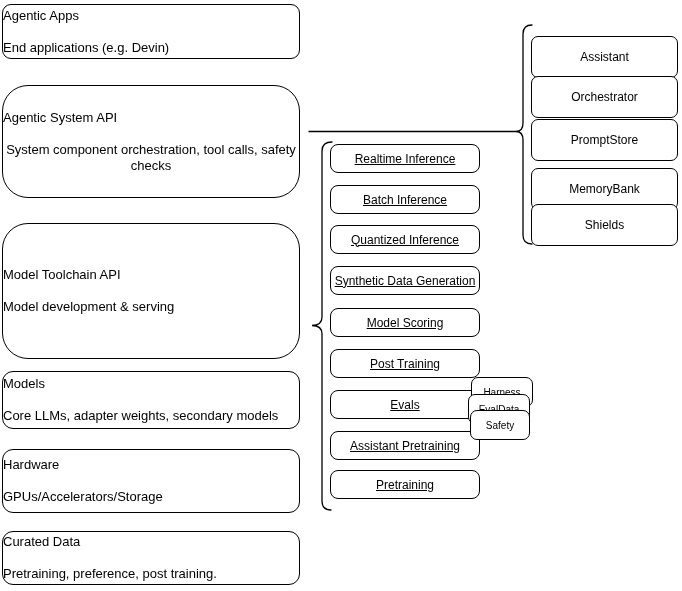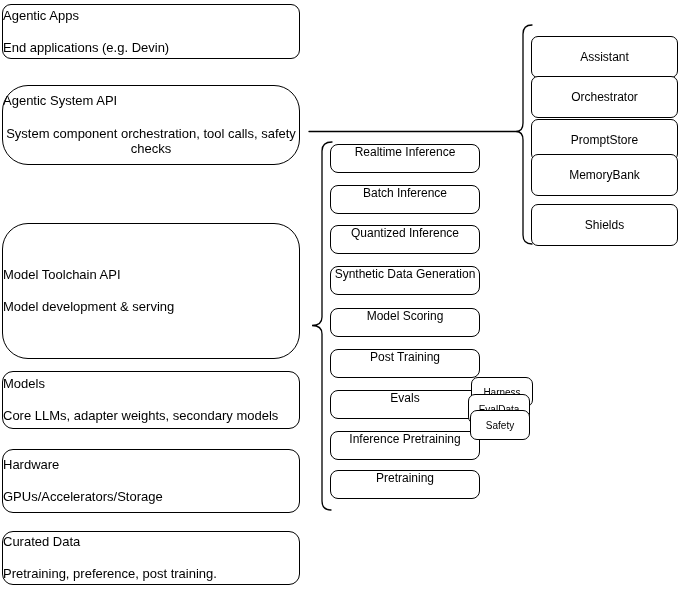--- a/index.html
+++ b/index.html
@@ -41,23 +41,25 @@
   .sbox {
     position: absolute;
     left: 330px;
     width: 150px;
     height: 29px;
     background: #ffffff;
     border: 1.3px solid #000000;
     border-radius: 8px;
     box-sizing: border-box;
     display: flex;
+    align-items: center;
     justify-content: center;
     font-size: 12px;
     text-align: center;
+    text-decoration: underline;
   }
   .cbox {
     position: absolute;
     left: 531px;
     width: 147px;
     height: 42px;
     background: #ffffff;
     border: 1.3px solid #000000;
     border-radius: 7px;
     box-sizing: border-box;
@@ -89,21 +91,21 @@
   <svg class="connectors" viewBox="0 0 682 591">
     <line x1="309" y1="131.5" x2="516" y2="131.5"></line>
     <path d="M 532,25 Q 523,25 523,34 L 523,123 Q 523,131.5 516,131.5 Q 523,131.5 523,140 L 523,235 Q 523,244 532,244"></path>
     <path d="M 332,142 Q 322,142 322,151 L 322,317 Q 322,325.5 312,325.5 Q 322,325.5 322,334 L 322,501 Q 322,510 331,510"></path>
   </svg>
 
   <div class="lbox" style="top:4px;height:55px;border-radius:9px">
     <div class="title">Agentic Apps</div>
     <div class="subtitle">End applications (e.g. Devin)</div>
   </div>
-  <div class="lbox" style="top:85px;height:80px;border-radius:26px">
+  <div class="lbox" style="top:85px;height:113px;border-radius:26px">
     <div class="title">Agentic System API</div>
     <div class="subtitle">System component orchestration, tool calls, safety checks</div>
   </div>
   <div class="lbox" style="top:223px;height:136px;border-radius:26px">
     <div class="title">Model Toolchain API</div>
     <div class="subtitle">Model development &amp; serving</div>
   </div>
   <div class="lbox" style="top:371px;height:58px;border-radius:11px">
     <div class="title">Models</div>
     <div class="subtitle">Core LLMs, adapter weights, secondary models</div>
@@ -132,21 +134,21 @@
   <div class="sbox" style="top:308px">
     <span>Model Scoring</span>
   </div>
   <div class="sbox" style="top:349px">
     <span>Post Training</span>
   </div>
   <div class="sbox" style="top:390px">
     <span>Evals</span>
   </div>
   <div class="sbox" style="top:431px">
-    <span>Inference Pretraining</span>
+    <span>Assistant Pretraining</span>
   </div>
   <div class="sbox" style="top:470px">
     <span>Pretraining</span>
   </div>
 
   <div class="pill" style="left:471px;top:377px;width:62px">
     <span>Harness</span>
   </div>
   <div class="pill" style="left:468px;top:394px;width:62px">
     <span>EvalData</span>
@@ -157,20 +159,20 @@
 
   <div class="cbox" style="top:36px">
     <span>Assistant</span>
   </div>
   <div class="cbox" style="top:76px">
     <span>Orchestrator</span>
   </div>
   <div class="cbox" style="top:119px">
     <span>PromptStore</span>
   </div>
-  <div class="cbox" style="top:154px">
+  <div class="cbox" style="top:168px">
     <span>MemoryBank</span>
   </div>
   <div class="cbox" style="top:204px">
     <span>Shields</span>
   </div>
 
 </div>
 
 </body></html>

